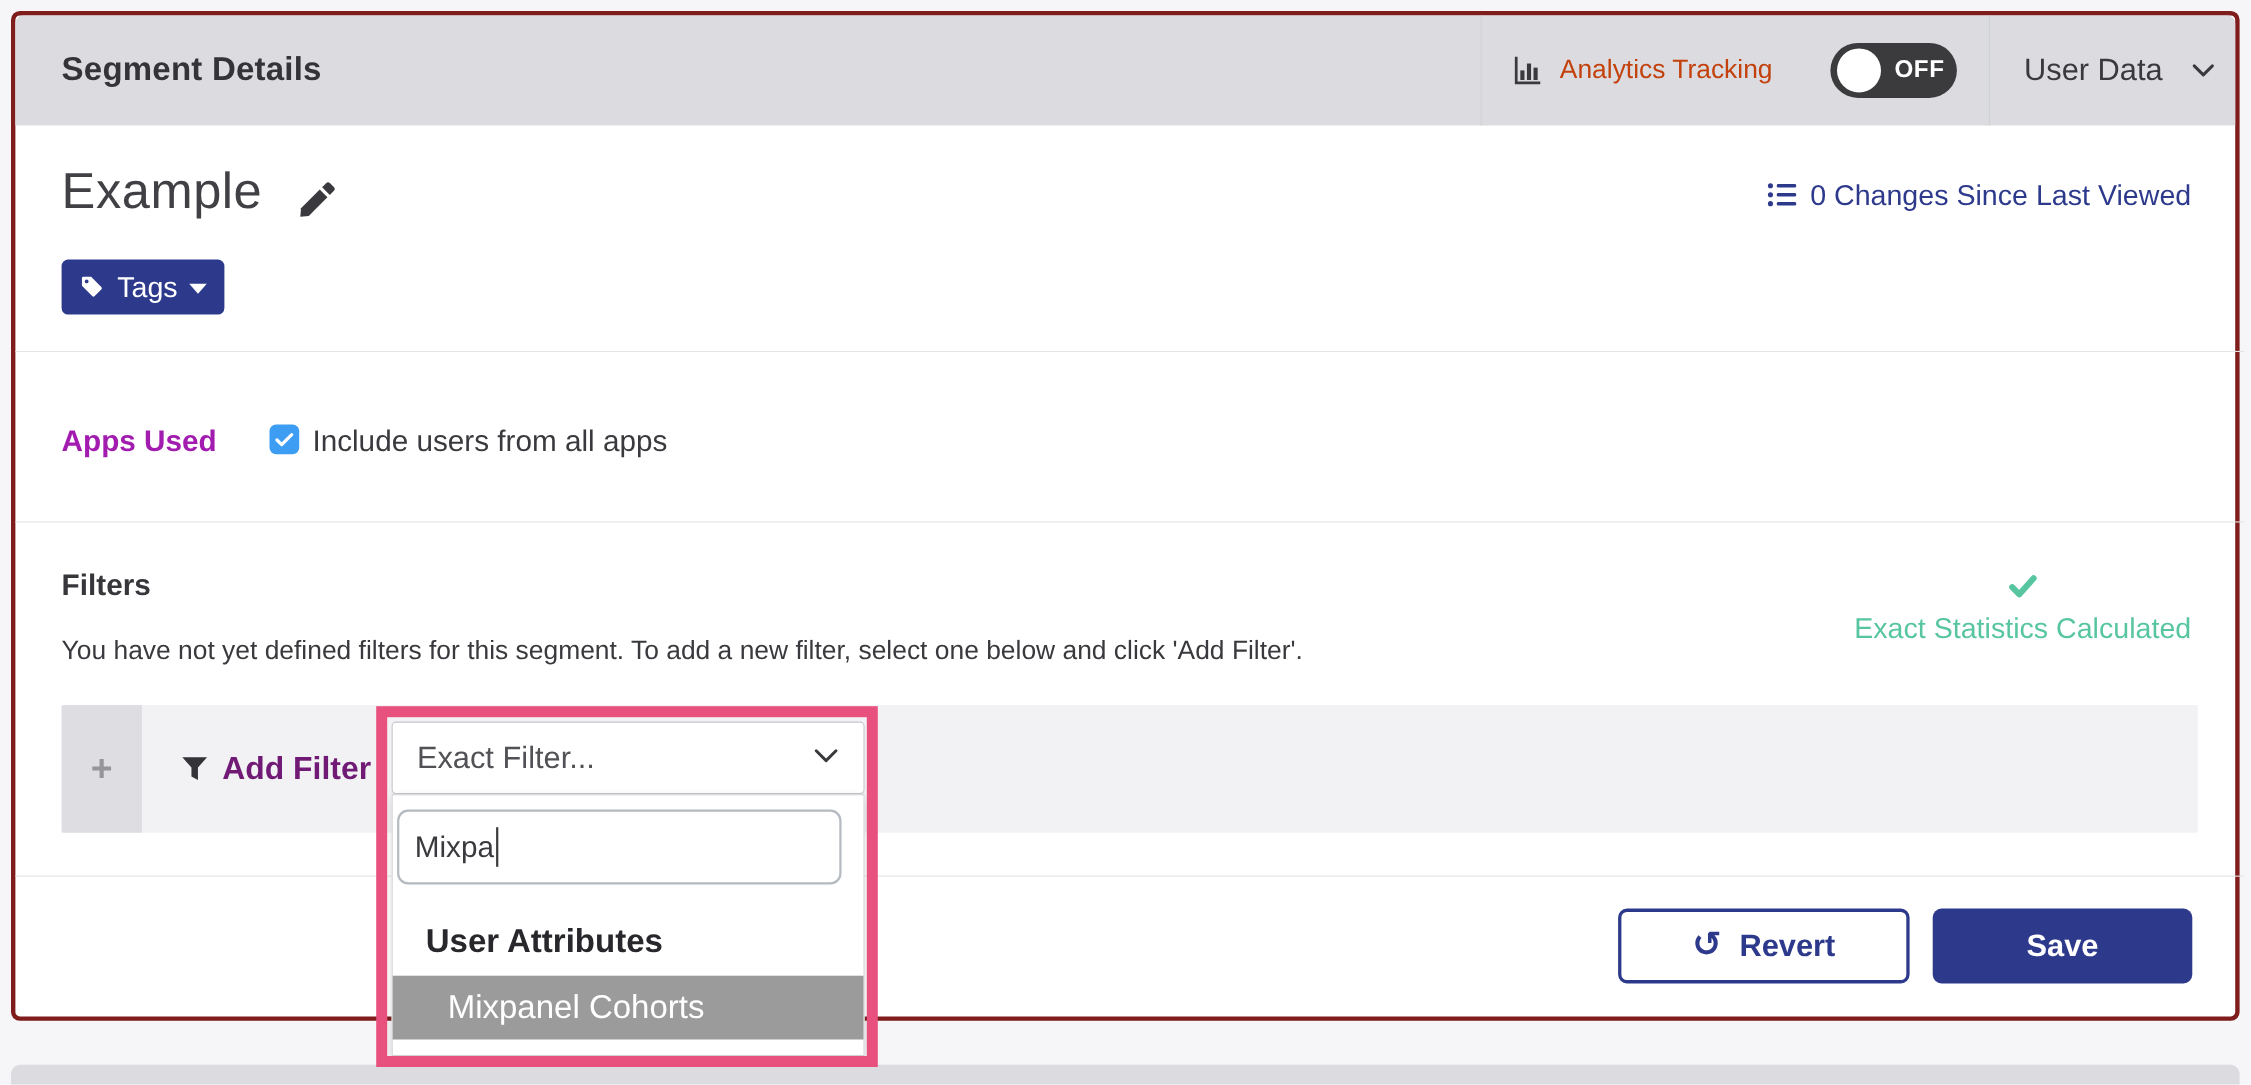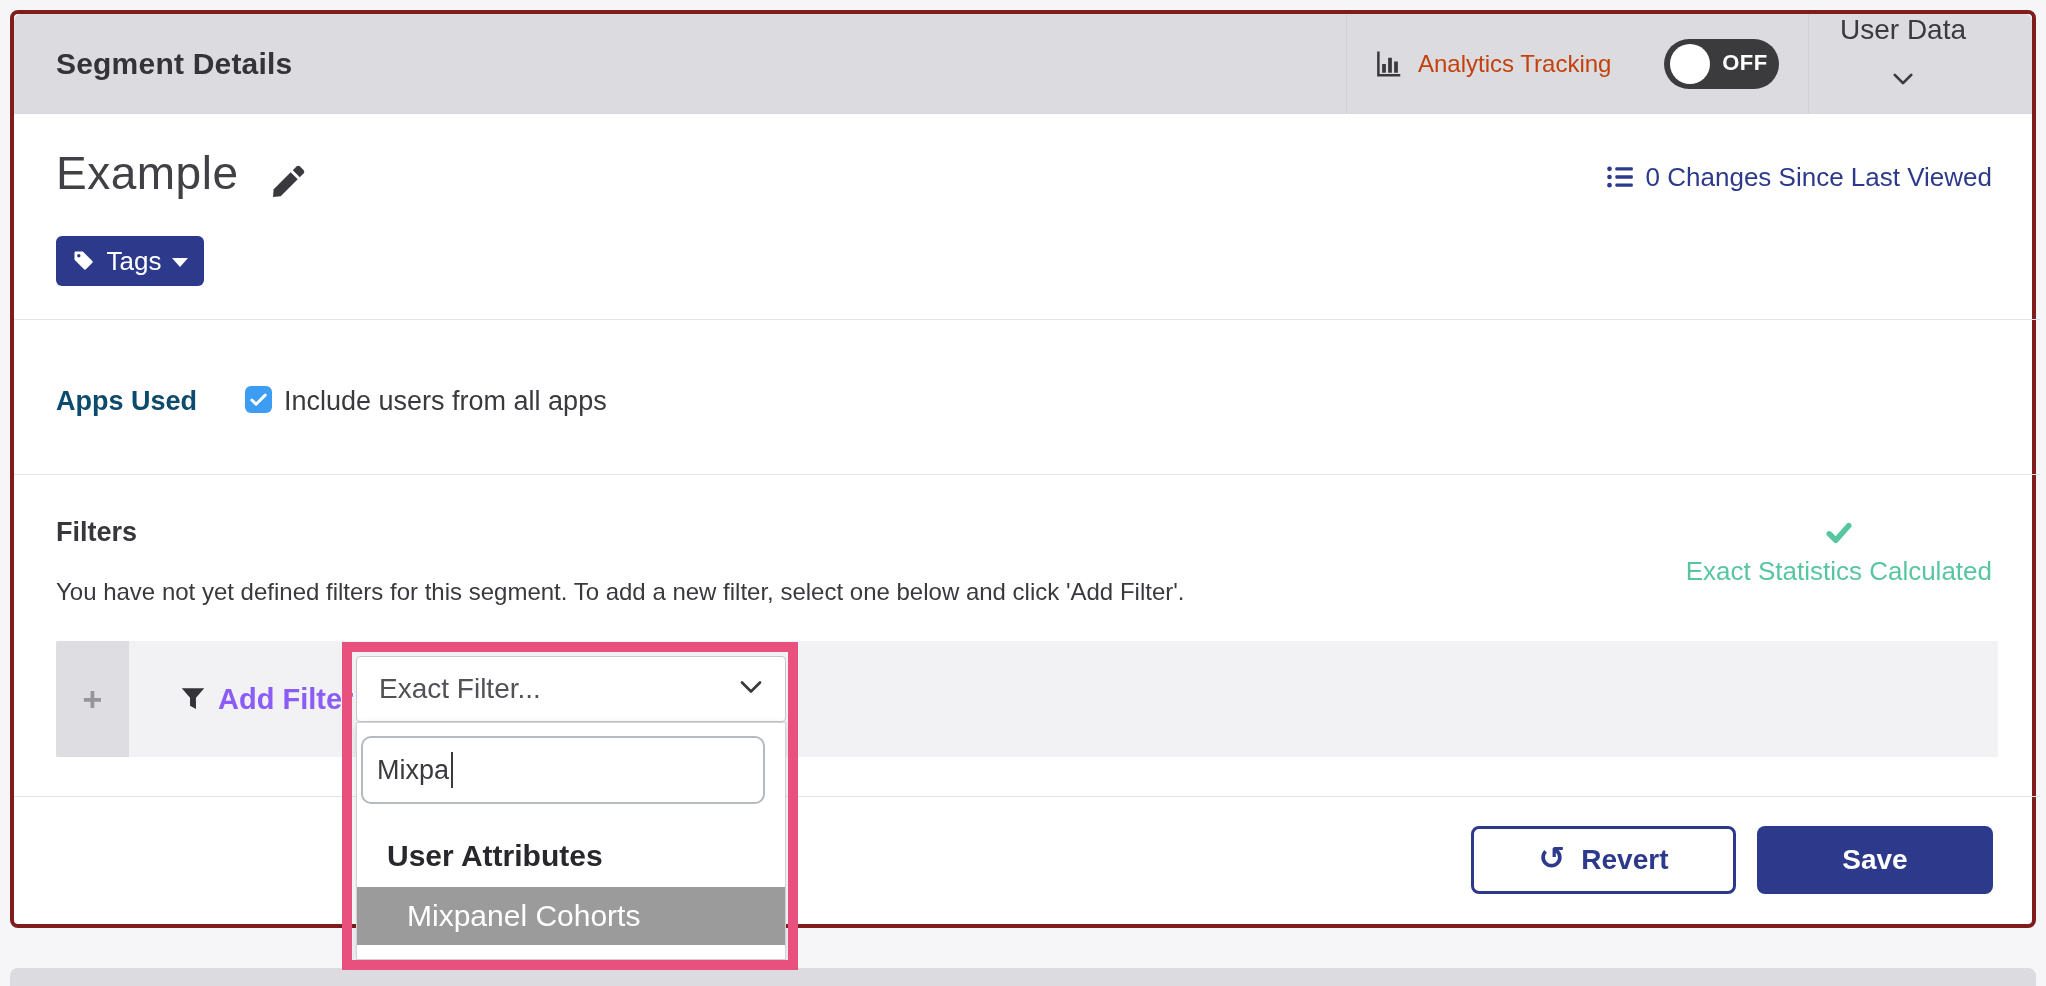--- a/index.html
+++ b/index.html
@@ -23,54 +23,54 @@
   .hdr{left:0;top:0;width:100%;height:100px;background:#dcdce0;border-radius:7px 7px 0 0;}
   .hdr-title{left:42px;top:0;height:100px;display:flex;align-items:center;
     font-size:30px;font-weight:700;color:#333338;letter-spacing:.2px;}
   .hdr-vdiv{top:0;width:1px;height:100px;background:#cdd3d3;}
   .hdr-analytics{left:1360px;top:0;height:100px;display:flex;align-items:center;gap:14px;}
   .hdr-analytics-label{font-size:24px;color:#c2410c;}
   .toggle{left:1650px;top:25px;width:115px;height:50px;background:#3b3b3d;border-radius:26px;cursor:pointer;}
   .toggle-knob{position:absolute;left:6px;top:5px;width:40px;height:40px;border-radius:50%;background:#ffffff;}
   .toggle-label{position:absolute;left:52px;top:0;width:58px;height:48px;display:flex;align-items:center;justify-content:center;
     color:#ffffff;font-size:22px;font-weight:700;letter-spacing:.5px;}
-  .hdr-userdata{left:1826px;top:0;height:100px;display:flex;align-items:center;gap:26px;cursor:pointer;flex-direction:column;}
+  .hdr-userdata{left:1826px;top:0;height:100px;display:flex;align-items:center;gap:26px;cursor:pointer;}
   .hdr-userdata-label{font-size:28px;color:#3a3a3e;}
 
   
   .seg-name{left:42px;top:132px;font-size:46px;font-weight:400;color:#414145;letter-spacing:.5px;}
   .pencil{left:254px;top:148px;width:40px;height:40px;cursor:pointer;}
   .changes-link{top:146px;right:40px;height:34px;display:flex;align-items:center;gap:12px;
     color:#2d3a8c;font-size:26px;cursor:pointer;}
   .tags-btn{left:42px;top:222px;width:148px;height:50px;background:#2d3a8c;border-radius:6px;
     display:flex;align-items:center;justify-content:center;gap:11px;cursor:pointer;border:none;}
   .tags-btn .lbl{color:#ffffff;font-size:26px;}
   .caret-down{width:0;height:0;border-left:8px solid transparent;border-right:8px solid transparent;
     border-top:9px solid #ffffff;margin-top:3px;}
 
   .divider{left:0;width:2026px;height:1px;background:#e4e4e8;}
 
   
-  .apps-label{left:42px;top:372px;font-size:27px;font-weight:700;color:#0c4a6e;}
+  .apps-label{left:42px;top:372px;font-size:27px;font-weight:700;color:#a21caf;}
   .checkbox{left:231px;top:372px;width:27px;height:27px;background:#3d9df2;border-radius:6px;
     display:flex;align-items:center;justify-content:center;cursor:pointer;}
   .apps-cb-label{left:270px;top:372px;font-size:27px;color:#3a3a3e;}
 
   
   .filters-heading{left:42px;top:503px;font-size:27px;font-weight:600;color:#37373b;}
   .exact-stats{top:508px;right:40px;height:32px;display:flex;align-items:center;gap:12px;
     color:#57c6a0;font-size:26px;flex-direction:column;}
   .filters-desc{left:42px;top:564px;font-size:24px;color:#3a3a3e;}
 
   .add-row{left:42px;top:627px;width:1942px;height:116px;background:#f2f2f4;}
   .plus-box{position:absolute;left:0;top:0;width:73px;height:116px;background:#dedee2;
     display:flex;align-items:center;justify-content:center;cursor:pointer;border-radius:2px 0 0 2px;}
   .plus-glyph{font-size:34px;font-weight:700;color:#95959a;}
-  .add-filter-label{position:absolute;left:124px;top:0;height:116px;display:flex;align-items:center;gap:12px;
-    font-size:29px;font-weight:700;color:#8b5cf6;cursor:pointer;}
+  .add-filter-label{position:absolute;left:108px;top:0;height:116px;display:flex;align-items:center;gap:12px;
+    font-size:29px;font-weight:700;color:#701a75;cursor:pointer;}
 
   
   .btn-revert{left:1457px;top:812px;width:265px;height:68px;background:#ffffff;
     border:3px solid #2d3a8c;border-radius:8px;box-sizing:border-box;
     display:flex;align-items:center;justify-content:center;gap:16px;cursor:pointer;
     color:#2d3a8c;font-size:28px;font-weight:700;}
   .undo-glyph{font-family:"DejaVu Sans",sans-serif;font-size:32px;font-weight:700;line-height:1;margin-top:-4px;}
   .btn-save{left:1743px;top:812px;width:236px;height:68px;background:#2d3a8c;border:none;border-radius:8px;
     display:flex;align-items:center;justify-content:center;cursor:pointer;
     color:#ffffff;font-size:28px;font-weight:700;}

